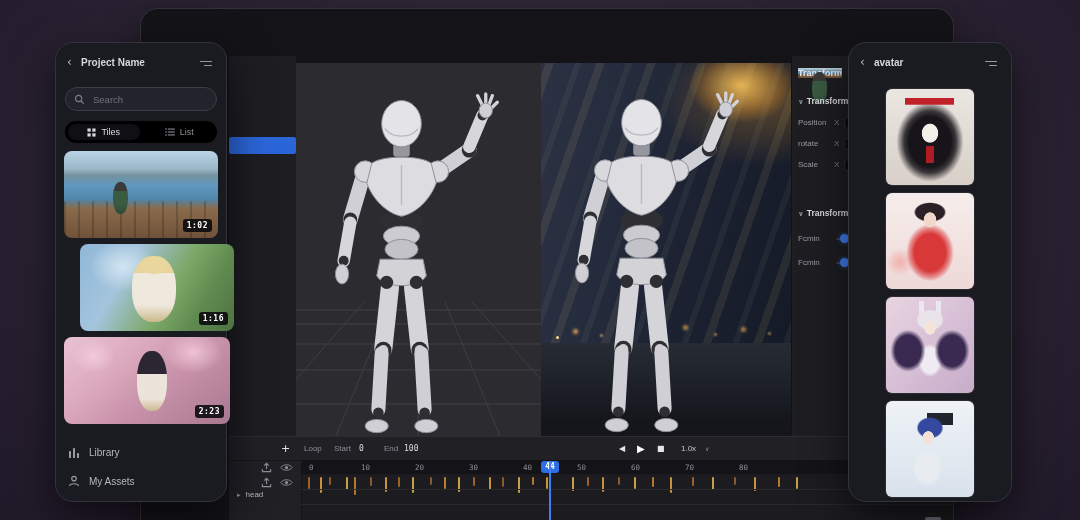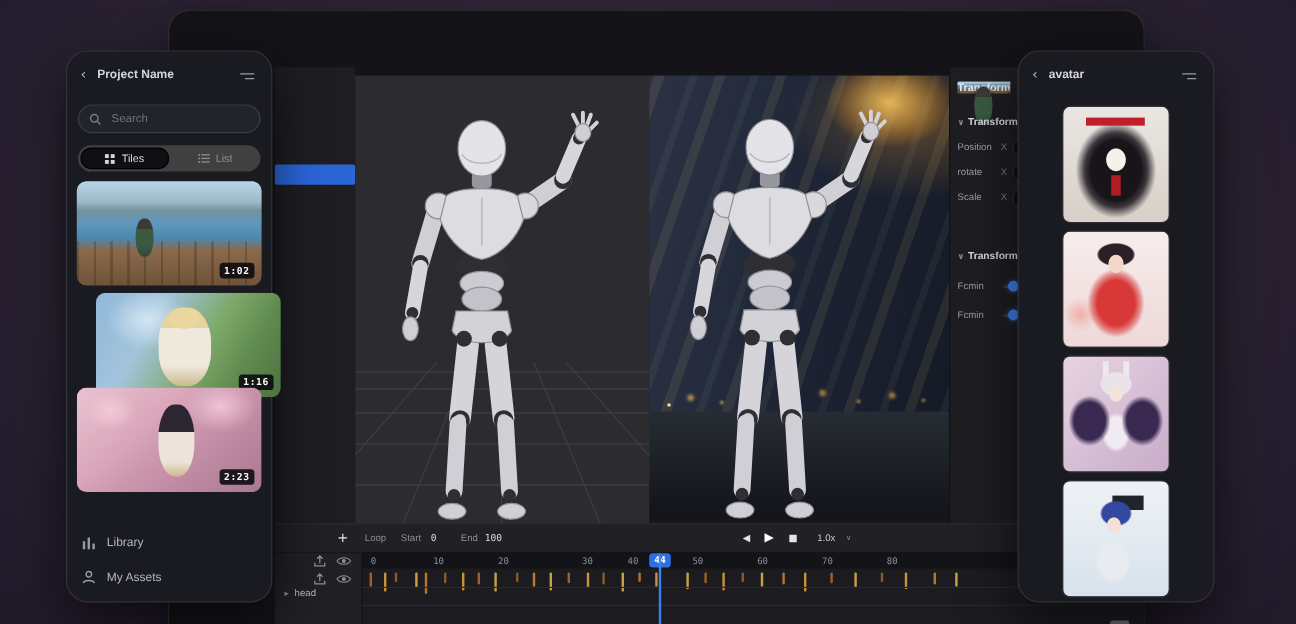--- a/index.html
+++ b/index.html
@@ -80,37 +80,37 @@
   .p-head{position:absolute;left:0;top:10px;right:0;height:20px;}
   .back{position:absolute;left:11px;top:1px;font-size:12px;color:#b9b9c4;line-height:16px;cursor:pointer;}
   .p-title{position:absolute;left:25px;top:4px;font-size:10px;font-weight:700;color:#d6d6de;}
   .menu-ic{position:absolute;right:14px;top:5px;width:12px;cursor:pointer;}
   .menu-ic i{display:block;height:1.5px;background:#9a9aa4;margin:2.5px 0;border-radius:1px;}
   .menu-ic i:last-child{width:8px;margin-left:4px;}
   .searchbox{position:absolute;left:9px;top:44px;width:152px;height:24px;background:#23232b;border:1px solid #3d3d4a;
     border-radius:13px;display:flex;align-items:center;padding:0 8px;box-sizing:border-box;gap:6px;}
   .searchbox input{flex:1;background:transparent;border:none;outline:none;color:#cfcfd8;font-size:9.5px;font-family:inherit;width:100px;}
   .searchbox input::placeholder{color:#73737f;}
-  .vtabs{position:absolute;left:9px;top:78px;width:152px;height:22px;background:#404040;border-radius:12px;display:flex;padding:2px;box-sizing:border-box;gap:3px;}
+  .vtabs{position:absolute;left:9px;top:78px;width:152px;height:22px;background:#000000;border-radius:12px;display:flex;padding:2px;box-sizing:border-box;gap:3px;}
   .vtab{flex:1;border-radius:10px;display:flex;align-items:center;justify-content:center;gap:5px;font-size:9px;color:#8d8d98;cursor:pointer;}
   .vtab.active{background:#0f0f14;color:#dcdce4;border:1px solid #000;}
   .thumb{position:absolute;left:8px;width:154px;height:87px;border-radius:8px;overflow:hidden;cursor:pointer;}
   .t1{top:108px;background:linear-gradient(#b9d5e5 0%, #9db9c9 20%, #74929e 28%, #5f98be 40%, #4f86ac 55%, #8a6a4c 66%, #6f5238 100%);}
   .t1::before{content:"";position:absolute;left:0;right:0;bottom:0;height:42%;
     background:repeating-linear-gradient(90deg, rgba(0,0,0,.18) 0 2px, transparent 2px 14px);}
   .t1::after{content:"";position:absolute;left:32%;top:36%;width:15px;height:32px;border-radius:45%;
     background:linear-gradient(#3c3a38 0 28%, #3a5a42 28% 70%, #2f4a38 100%);}
   .t2{top:201px;background:radial-gradient(55px 40px at 28% 26%, #d2e5f2, transparent 62%),
       linear-gradient(120deg, #8fb8d8 0%, #a4c4dd 30%, #7ca868 58%, #5f8a4f 78%, #4e7242 100%);margin-left:16px;}
   .t2::after{content:"";position:absolute;left:34%;top:14%;width:44px;height:66px;border-radius:45%;
     background:radial-gradient(20px 14px at 50% 14%, #e9d79d 0 60%, transparent 66%),
       linear-gradient(#e6d49c 0 26%, #efe8dc 26% 74%, #cbb98c 100%);}
-  .t3{top:280px;background:radial-gradient(30px 24px at 18% 22%, #f2cad9, transparent 70%),
+  .t3{top:294px;background:radial-gradient(30px 24px at 18% 22%, #f2cad9, transparent 70%),
       radial-gradient(42px 30px at 78% 18%, #eec2d4, transparent 70%),
-      linear-gradient(140deg, #e9c3d1 0%, #dcaabd 32%, #c892aa 58%, #a87890 100%);}
+      linear-gradient(140deg, #e9c3d1 0%, #dcaabd 32%, #c892aa 58%, #a87890 100%);padding-left:12px;}
   .t3::after{content:"";position:absolute;left:44%;top:16%;width:30px;height:60px;border-radius:45%;
     background:linear-gradient(#2b2631 0 38%, #ece4da 38% 80%, #cdb98e 100%);}
   .dur{position:absolute;right:6px;bottom:6px;background:rgba(8,8,11,.88);color:#fff;
     font-family:"DejaVu Sans Mono",monospace;font-size:8px;padding:2px 4px;border-radius:3px;letter-spacing:.5px;font-weight:bold;}
   .p-foot-item{position:absolute;left:12px;display:flex;align-items:center;gap:9px;font-size:10px;color:#b6b6c0;cursor:pointer;}
   .pf1{top:404px;text-align:center;} .pf2{top:432px;}
 
   .av{position:absolute;left:37px;width:88px;height:96px;border-radius:6px;overflow:hidden;cursor:pointer;box-shadow:0 0 0 1px rgba(255,255,255,.08);}
   .a1{top:46px;background:
       linear-gradient(#c02028,#c02028) 50% 10%/56% 7% no-repeat,
@@ -280,21 +280,21 @@
           <span class="tl-glyph glyph" style="left:408px;top:6px;font-size:10px;color:#fff;">▶</span>
           <span class="tl-glyph glyph" style="left:428px;top:7px;font-size:8px;">■</span>
           <span class="tl-val" style="left:452px;color:#c8c8d0;">1.0x</span>
           <span class="tl-glyph glyph" style="left:476px;top:8px;font-size:6px;color:#8d8d97;">∨</span>
         </div>
 
         <div class="ruler">
           <span class="rtick mono" style="left:8px;">0</span>
           <span class="rtick mono" style="left:60px;">10</span>
           <span class="rtick mono" style="left:114px;">20</span>
-          <span class="rtick mono" style="left:184px;">30</span>
+          <span class="rtick mono" style="left:168px;">30</span>
           <span class="rtick mono" style="left:222px;">40</span>
           <span class="rtick mono" style="left:276px;">50</span>
           <span class="rtick mono" style="left:330px;text-align:right;">60</span>
           <span class="rtick mono" style="left:384px;">70</span>
           <span class="rtick mono" style="left:438px;">80</span>
           <span class="frame-badge mono">44</span>
         </div>
 
         <div class="tracks">
             <div class="marker" style="left: 6px; height: 12px; background: rgb(160, 96, 40);"></div>

